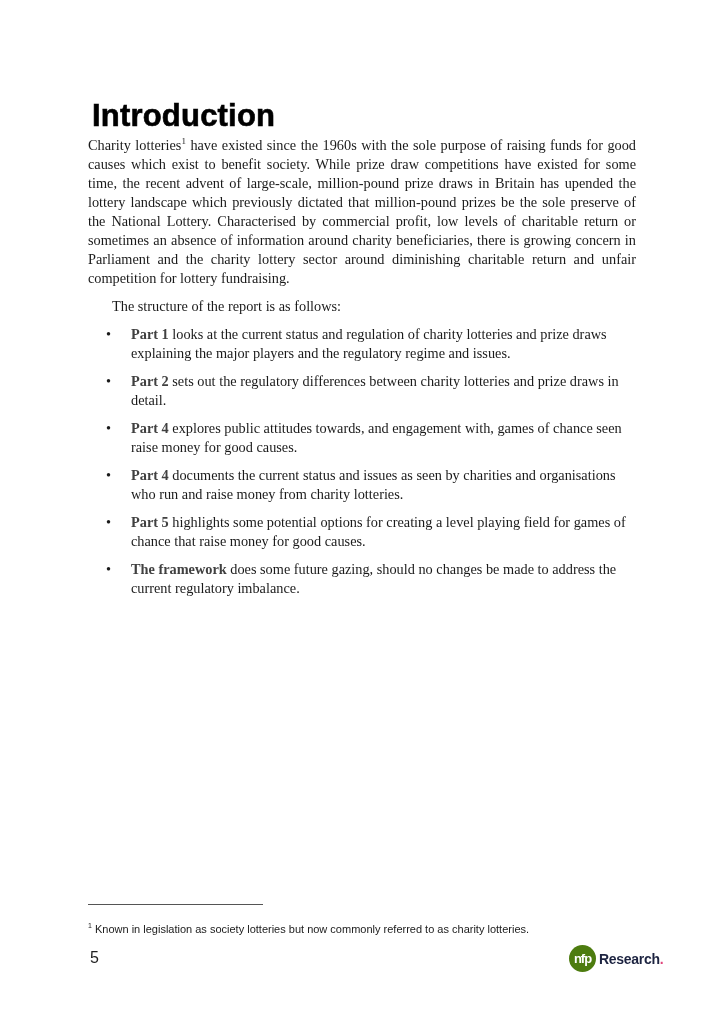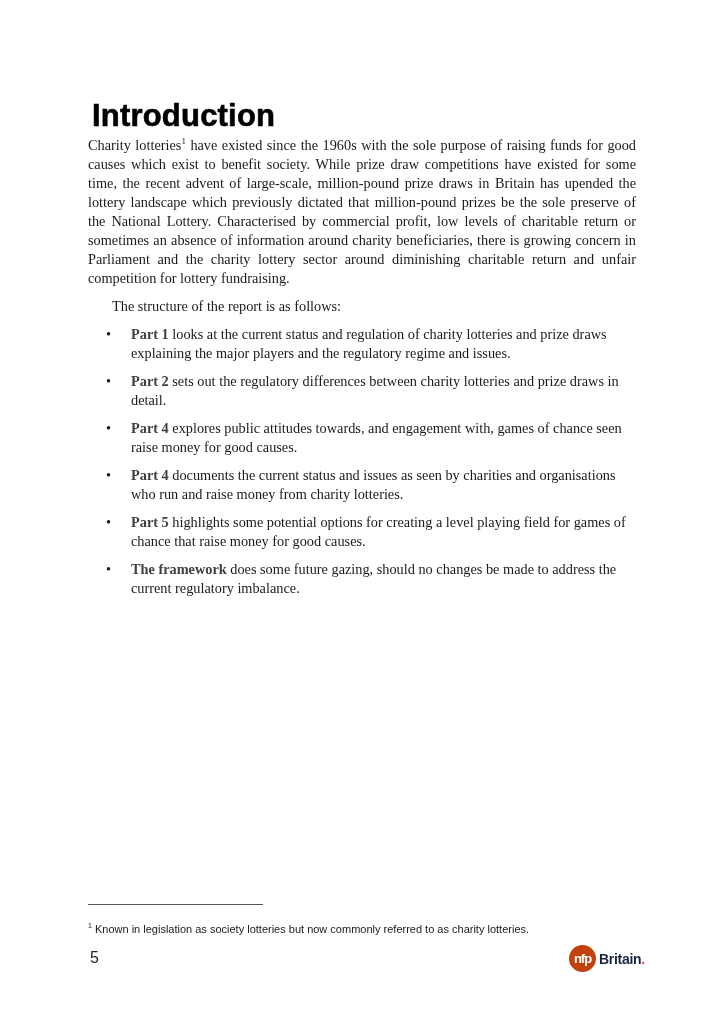--- a/index.html
+++ b/index.html
@@ -27,21 +27,21 @@
     position: absolute; left: 88px; top: 923px;
     font-family: "Liberation Sans", sans-serif; font-size: 11px; color: #1a1a1a;
   }
   .footnote sup { font-size: 7px; }
   .page-number {
     position: absolute; left: 90px; top: 949px;
     font-family: "Liberation Sans", sans-serif; font-size: 16px; color: #222;
   }
   .logo { position: absolute; left: 569px; top: 945px; display: flex; align-items: center; }
   .logo-circle {
-    width: 27px; height: 27px; border-radius: 50%; background: #c2410c; color: #fff;
+    width: 27px; height: 27px; border-radius: 50%; background: #4d7c0f; color: #fff;
     font-family: "Liberation Sans", sans-serif; font-weight: bold; font-size: 13px;
     display: flex; align-items: center; justify-content: center; letter-spacing: -1px;
   }
   .logo-text {
     margin-left: 3px; font-family: "Liberation Sans", sans-serif; font-weight: bold;
     font-size: 14px; color: #1c2340; letter-spacing: -0.3px;
   }
   .logo-dot { color: #e0457b; }
 </style>
 </head>
@@ -64,15 +64,15 @@
     </ul>
   </div>
 
   <div class="footnote-rule"></div>
   <div class="footnote"><sup>1</sup><span> Known in legislation as society lotteries but now commonly referred to as charity lotteries.</span></div>
 
   <div class="page-number">5</div>
 
   <div class="logo">
     <div class="logo-circle">nfp</div>
-    <div class="logo-text"><span>Britain</span><span class="logo-dot">.</span></div>
+    <div class="logo-text"><span>Research</span><span class="logo-dot">.</span></div>
   </div>
 </div>
 
 </body></html>

